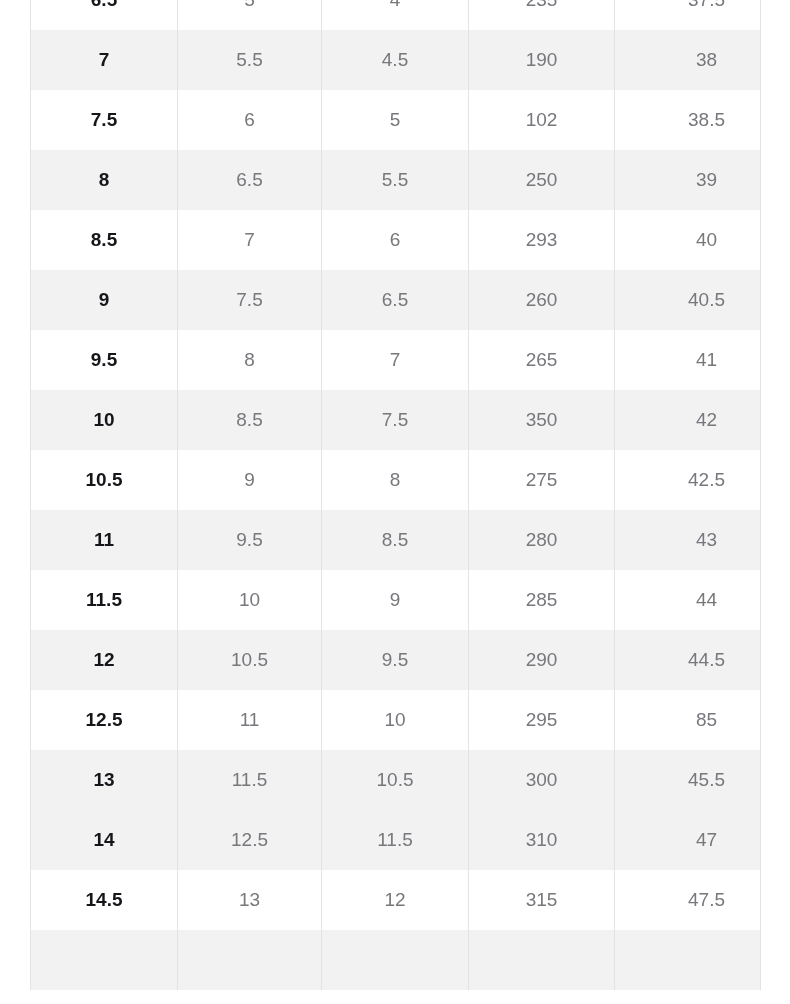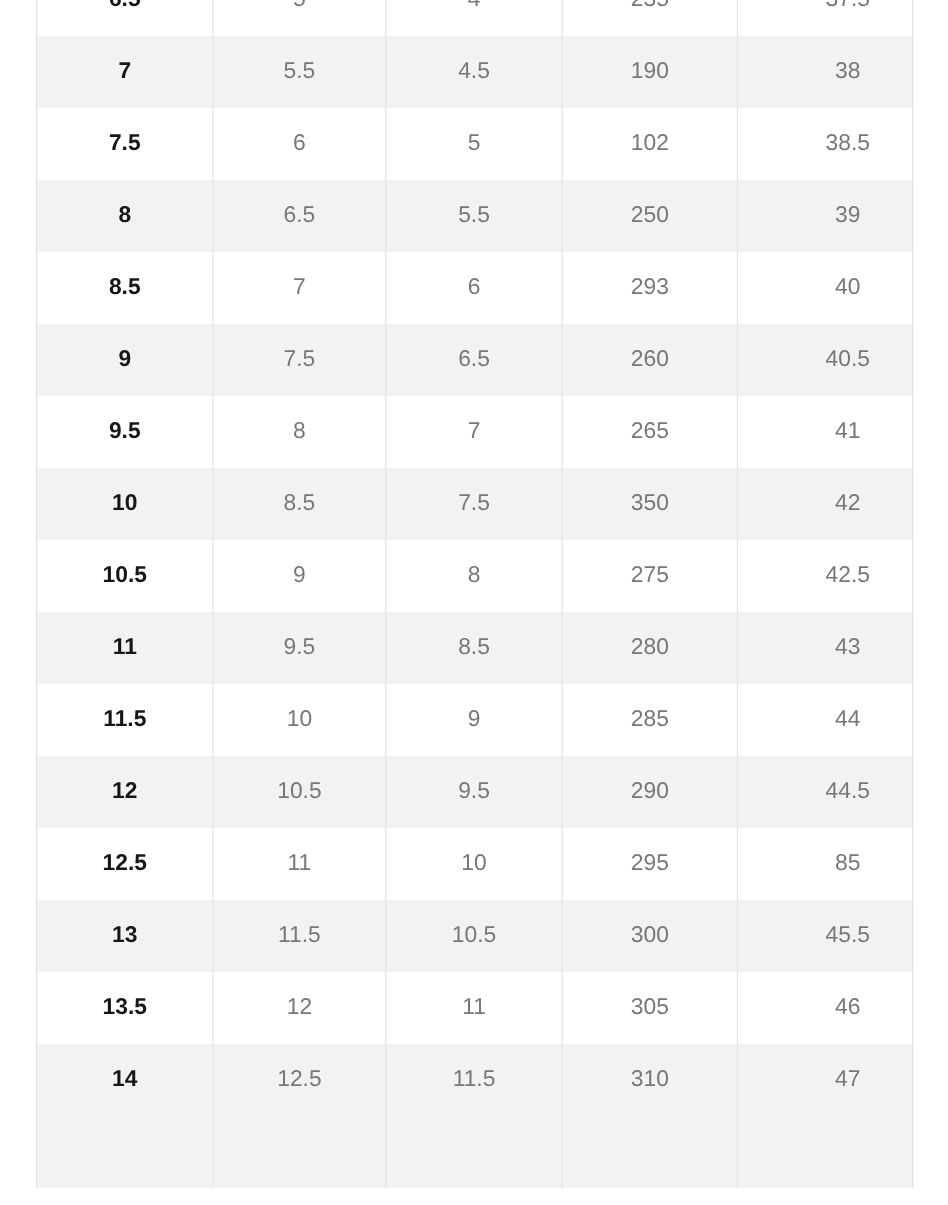--- a/index.html
+++ b/index.html
@@ -180,34 +180,34 @@
             <td>295</td>
             <td>85</td>
           </tr>
           <tr class="even-row">
             <td class="primary-cell">13</td>
             <td>11.5</td>
             <td>10.5</td>
             <td>300</td>
             <td>45.5</td>
           </tr>
-          <tr class="odd-row">
-            <td class="primary-cell">13.5</td>
-            <td>12</td>
-            <td>11</td>
-            <td>305</td>
-            <td>46</td>
-          </tr>
           <tr class="even-row">
             <td class="primary-cell">14</td>
             <td>12.5</td>
             <td>11.5</td>
             <td>310</td>
             <td>47</td>
           </tr>
+          <tr class="odd-row">
+            <td class="primary-cell">14.5</td>
+            <td>13</td>
+            <td>12</td>
+            <td>315</td>
+            <td>47.5</td>
+          </tr>
           <tr class="even-row">
             <td class="primary-cell"></td>
             <td></td>
             <td></td>
             <td></td>
             <td></td>
           </tr>
         </tbody>
     </table>
   </div>

